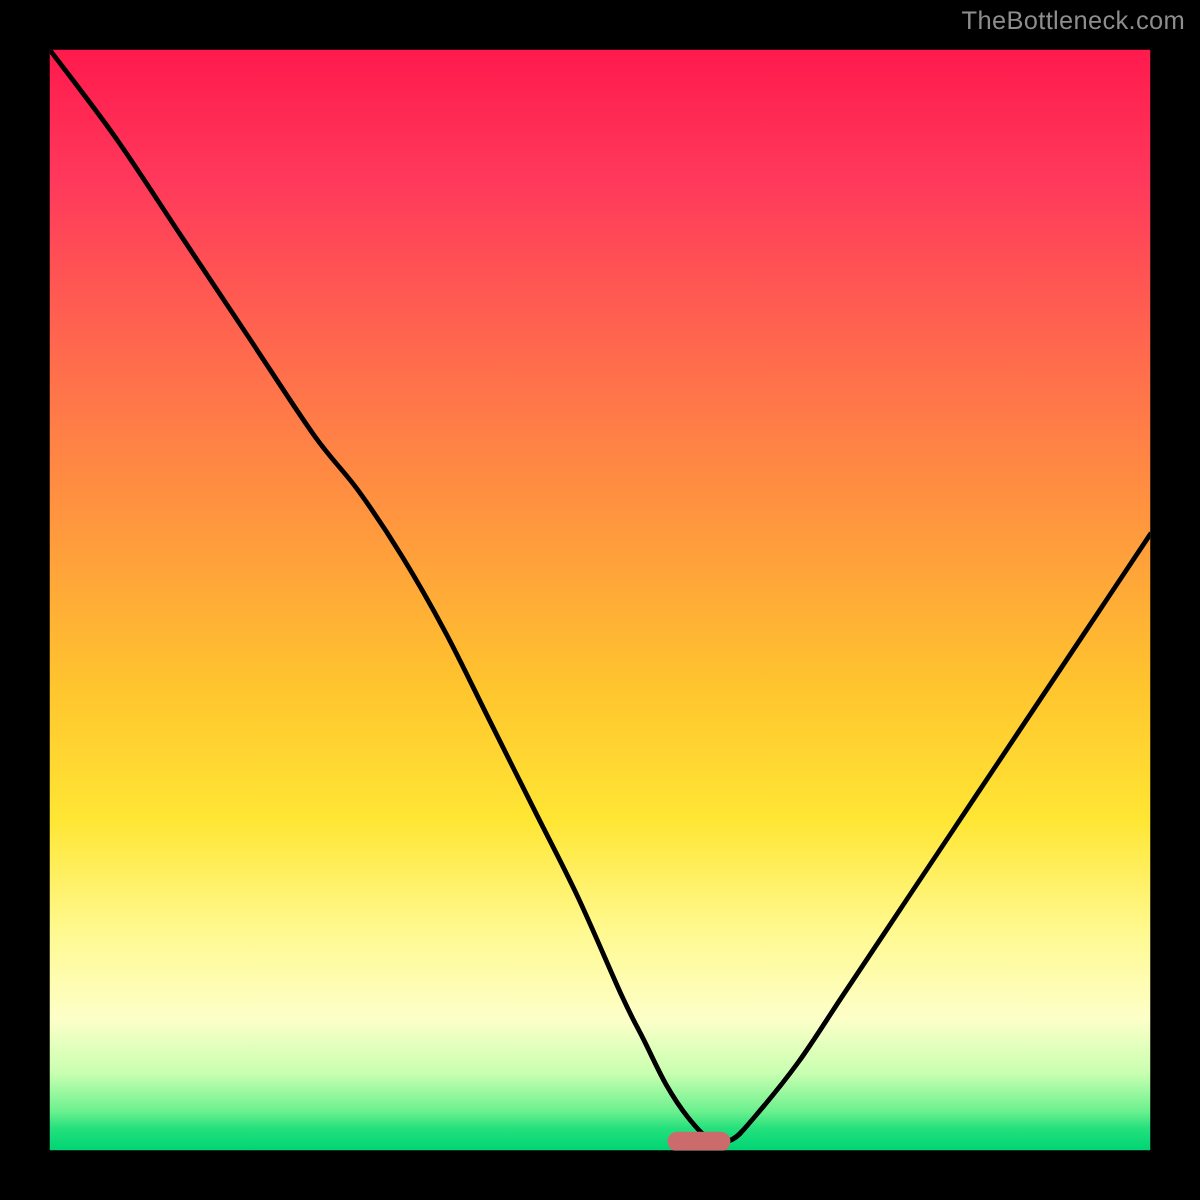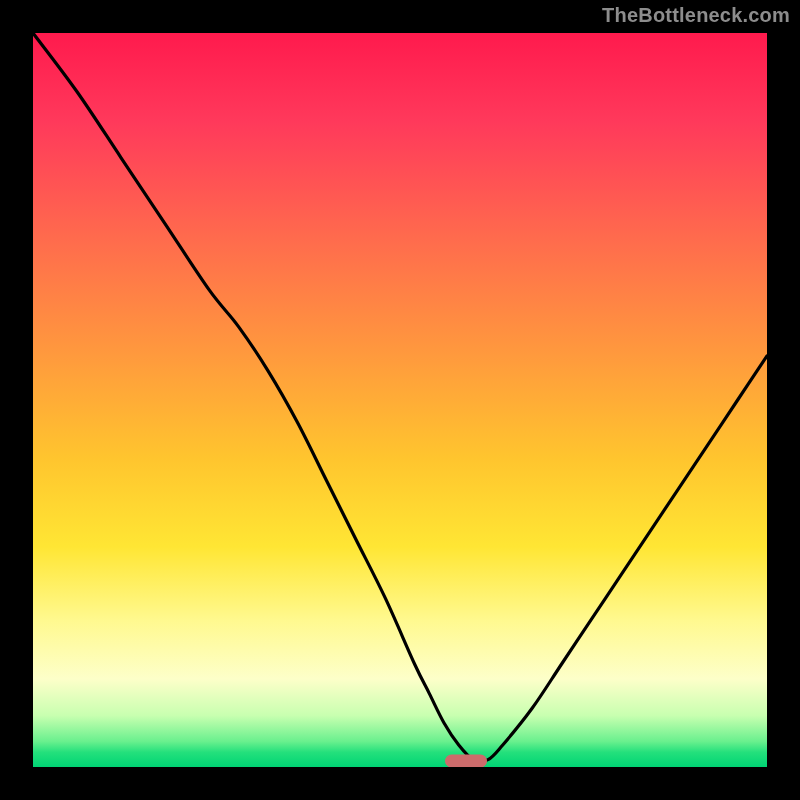--- a/index.html
+++ b/index.html
@@ -58,22 +58,22 @@
     top: 0;
     width: 100%;
     height: 100%;
     overflow: visible;
   }
   .watermark {
     position: absolute;
     top: 4px;
     right: 10px;
     color: #8d8d8d;
-    font-size: 20px;
-    font-weight: 700;
+    font-size: 17px;
+    font-weight: 400;
     letter-spacing: 0.2px;
     user-select: none;
   }
 </style>
 </head>
 <body>
 
 <div class="canvas-wrap">
 
   <div class="watermark">TheBottleneck.com</div>

